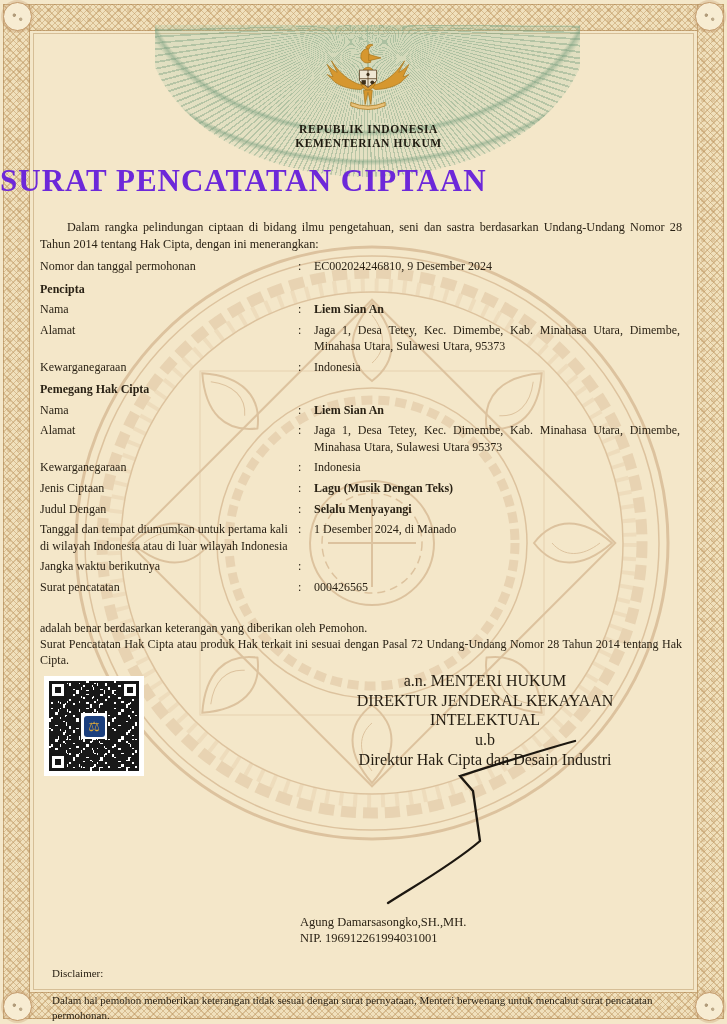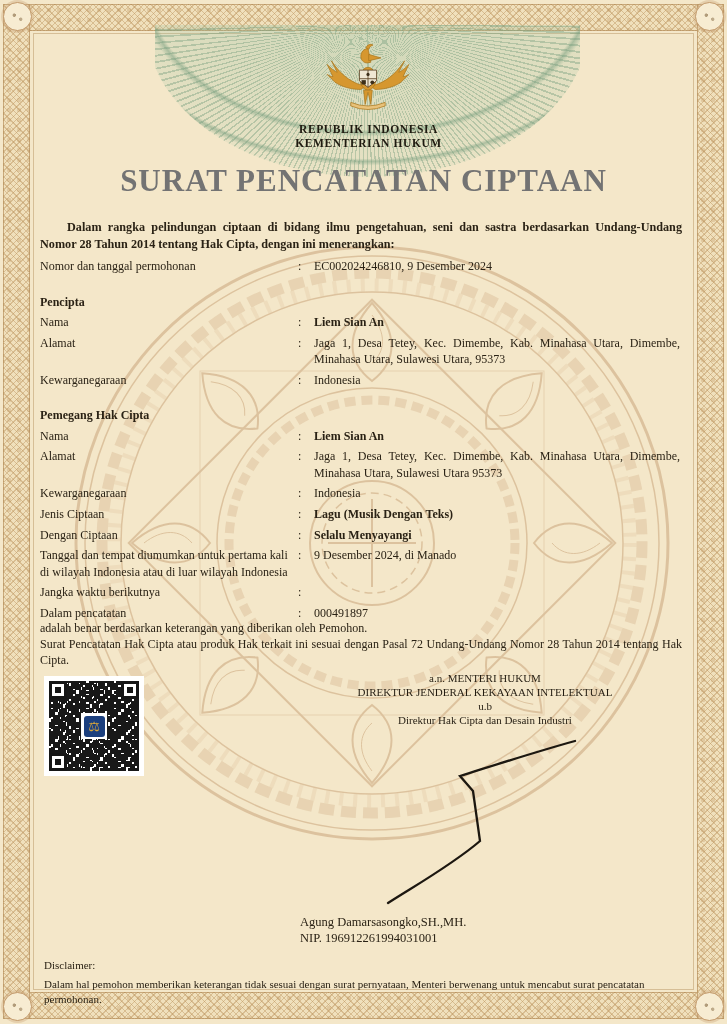--- a/index.html
+++ b/index.html
@@ -49,32 +49,32 @@
       radial-gradient(ellipse 100% 200% at 50% -40%, rgba(152,192,160,.50), rgba(152,192,160,.20) 60%, rgba(152,192,160,.06) 76%, transparent 82%);
   }
   
   svg.watermark{position:absolute;left:52px;top:228px;opacity:.5;}
   
   svg.garuda{position:absolute;left:325px;top:28px;}
 
   
   .hdr{position:absolute;left:0;right:0;top:123px;text-align:center;
     font-weight:bold;font-size:11.5px;line-height:13.5px;letter-spacing:.6px;color:#1f1a10;padding-left:10px;}
-  .title{position:absolute;left:0;right:0;top:163px;text-align:center;
-    font-weight:bold;font-size:31px;letter-spacing:1px;color:#737373;}
+  .title{position:absolute;left:0;right:0;top:163px;
+    font-weight:bold;font-size:31px;letter-spacing:1px;color:#6d28d9;}
   .intro{position:absolute;left:40px;right:45px;top:219px;
-    font-size:12.2px;line-height:1.42;text-align:justify;font-weight:bold;}
+    font-size:12.2px;line-height:1.42;text-align:justify;}
   .intro p{margin:0;text-indent:27px;}
 
   .rows{position:absolute;left:40px;right:47px;top:258px;font-size:12px;line-height:1.38;font-family:Liberation Serif, serif;}
   .row{display:flex;margin-bottom:4px;}
   .row .lbl{width:258px;flex:0 0 258px;}
   .row .colon{width:16px;flex:0 0 16px;}
   .row .val{flex:1;text-align:justify;}
-  .row.sect{margin-top:19px;margin-bottom:4px;}
+  .row.sect{margin-top:6px;margin-bottom:4px;}
   .strong{font-weight:bold;}
   .row.gap{margin-top:4px;}
 
   .closing{position:absolute;left:40px;right:45px;top:621px;font-size:12px;line-height:1.32;text-align:justify;}
   .closing p{margin:0;}
 
   
   .qr{position:absolute;left:44px;top:676px;width:100px;height:100px;background:#fff;padding:5px;box-sizing:border-box;}
   .qr-noise{position:relative;width:90px;height:90px;
     background:
@@ -85,29 +85,29 @@
   .finder{position:absolute;width:18px;height:18px;background:#fff;border:3px solid #161616;box-sizing:border-box;}
   .finder::after{content:"";position:absolute;left:3px;top:3px;width:6px;height:6px;background:#161616;}
   .finder.tl{left:0;top:0;} .finder.tr{right:0;top:0;} .finder.bl{left:0;bottom:0;}
   .qr-logo{position:absolute;left:50%;top:50%;transform:translate(-50%,-50%);
     width:26px;height:26px;background:#fff;display:flex;align-items:center;justify-content:center;}
   .qr-logo .chip{width:21px;height:21px;background:#1b3f7e;border-radius:3px;
     color:#d8a63a;font-size:13px;line-height:21px;text-align:center;font-family:"DejaVu Sans",sans-serif;}
 
   
   .signatory{position:absolute;left:300px;width:370px;top:672px;text-align:center;
-    font-size:11px;line-height:1.18;color:#241d12;}
+    font-size:16px;line-height:1.18;color:#241d12;}
   .signatory div{margin-bottom:1px;}
   svg.signature{position:absolute;left:330px;top:733px;}
   .sign-name{position:absolute;left:300px;width:370px;top:914px;
     font-size:12.5px;line-height:1.3;}
 
   
   .disclaimer{position:absolute;left:40px;right:42px;top:954px;font-size:11px;line-height:1.35;}
-  .disclaimer p{margin:4px;}
+  .disclaimer p{margin:12px;}
 </style>
 </head>
 <body>
 
 <div class="band top"></div>
 <div class="band bottom"></div>
 <div class="band left"></div>
 <div class="band right"></div>
 <div class="inner-line"></div>
 <div class="medallion tl"></div>
@@ -216,37 +216,37 @@
     <div class="lbl">Kewarganegaraan</div>
     <div class="colon">:</div>
     <div class="val">Indonesia</div>
   </div>
   <div class="row">
     <div class="lbl">Jenis Ciptaan</div>
     <div class="colon">:</div>
     <div class="val strong">Lagu (Musik Dengan Teks)</div>
   </div>
   <div class="row">
-    <div class="lbl">Dengan Ciptaan</div>
+    <div class="lbl">Judul Dengan</div>
     <div class="colon">:</div>
     <div class="val strong">Selalu Menyayangi</div>
   </div>
   <div class="row gap">
     <div class="lbl">Tanggal dan tempat diumumkan untuk pertama kali di wilayah Indonesia atau di luar wilayah Indonesia</div>
     <div class="colon">:</div>
-    <div class="val">9 Desember 2024, di Manado</div>
+    <div class="val">1 Desember 2024, di Manado</div>
   </div>
   <div class="row gap">
     <div class="lbl">Jangka waktu berikutnya</div>
     <div class="colon">:</div>
   </div>
   <div class="row gap">
-    <div class="lbl">Dalam pencatatan</div>
-    <div class="colon">:</div>
-    <div class="val">000491897</div>
+    <div class="lbl">Surat pencatatan</div>
+    <div class="colon">:</div>
+    <div class="val">000426565</div>
   </div>
 </div>
 
 <div class="closing">
   <p>adalah benar berdasarkan keterangan yang diberikan oleh Pemohon.</p>
   <p>Surat Pencatatan Hak Cipta atau produk Hak terkait ini sesuai dengan Pasal 72 Undang-Undang Nomor 28 Tahun 2014 tentang Hak Cipta.</p>
 </div>
 
 <div class="qr">
   <div class="qr-noise">

